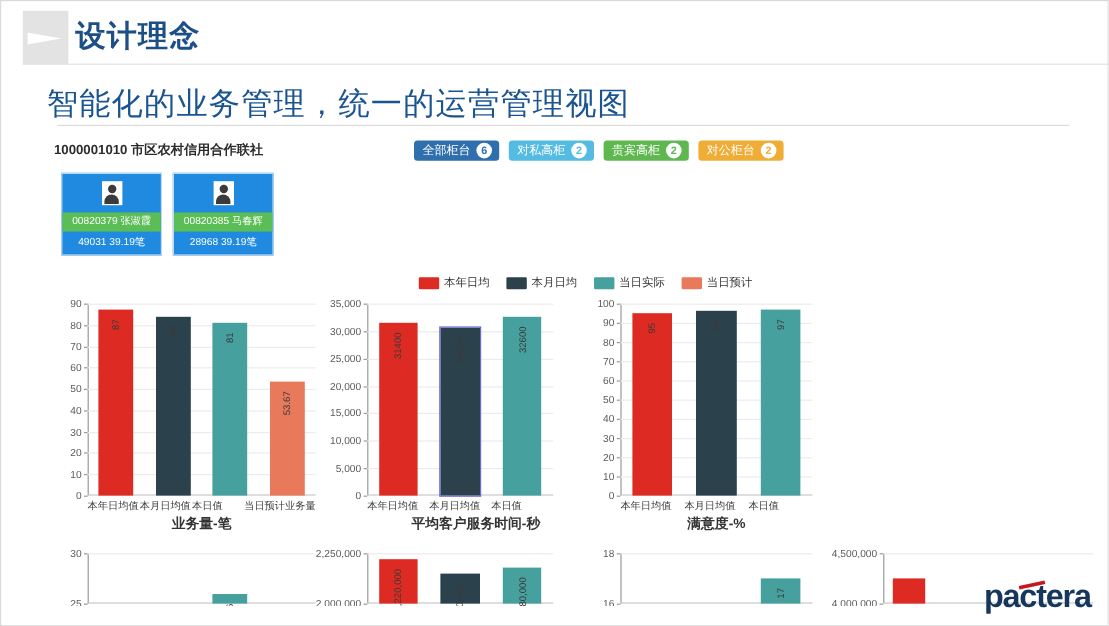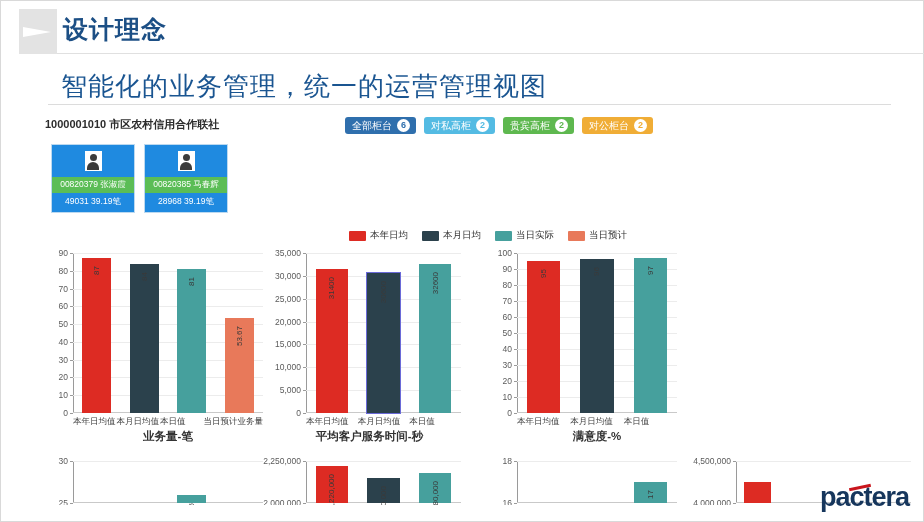--- a/index.html
+++ b/index.html
@@ -13,21 +13,21 @@
 
   
   .hdr{position:absolute;left:0;top:8px;width:844px;height:45px;}
   .hdr-box{position:absolute;left:18px;top:0;width:38px;height:45px;background:#e3e3e3;}
   .hdr-arrow{position:absolute;left:22px;top:18px;width:0;height:0;
     border-top:5px solid transparent;border-bottom:5px solid transparent;border-left:28px solid #ffffff;}
   .hdr-title{position:absolute;left:62px;top:4px;font-size:25px;font-weight:bold;color:#1c4f85;letter-spacing:1px;}
   .hdr-rule{position:absolute;left:56px;top:52px;width:868px;height:1px;background:#e0e0e0;}
 
   
-  .sub{position:absolute;left:60px;top:68px;font-size:26px;color:#1a5591;letter-spacing:1px;white-space:nowrap;}
+  .sub{position:absolute;left:38px;top:68px;font-size:26px;color:#1a5591;letter-spacing:1px;white-space:nowrap;}
   .sub-rule{position:absolute;left:47px;top:103px;width:843px;height:1px;background:#dcdcdc;}
 
   
   .org{position:absolute;left:44px;top:116px;font-size:11px;font-weight:bold;color:#2c2c2c;white-space:nowrap;}
 
   
   .badges{position:absolute;left:344px;top:116px;display:flex;gap:8px;align-items:center;}
   .badge{display:inline-flex;align-items:center;gap:5px;border-radius:3px;padding:2px 6px 2px 7px;
          color:#fff;font-size:10px;white-space:nowrap;line-height:13px;}
   .badge .cnt{display:inline-flex;align-items:center;justify-content:center;
@@ -235,21 +235,21 @@
             </div>
           </div>
         </div>
       </div>
     <div class="xlabels" id="xl1" style="top:163px;">
         <div class="xlab">本年日均值</div>
         <div class="xlab">本月日均值</div>
         <div class="xlab">本日值</div>
       </div>
   </div>
-  <div class="ctitle" style="left:276px;top:428px;width:185px;">平均客户服务时间-秒</div>
+  <div class="ctitle" style="left:303px;top:428px;width:185px;">平均客户服务时间-秒</div>
 
   <div class="chart" style="left:516px;top:252px;width:160px;height:160px;">
     <div class="plot" id="plot2" style="width:160px;height:160px;">
         <div class="axisline"></div>
         <div class="ytick" style="top: 160px;">0</div>
         <div class="ytick" style="top: 144px;">10</div>
         <div class="gline" style="top: 144px;"></div>
         <div class="ytick" style="top: 128px;">20</div>
         <div class="gline" style="top: 128px;"></div>
         <div class="ytick" style="top: 112px;">30</div>

